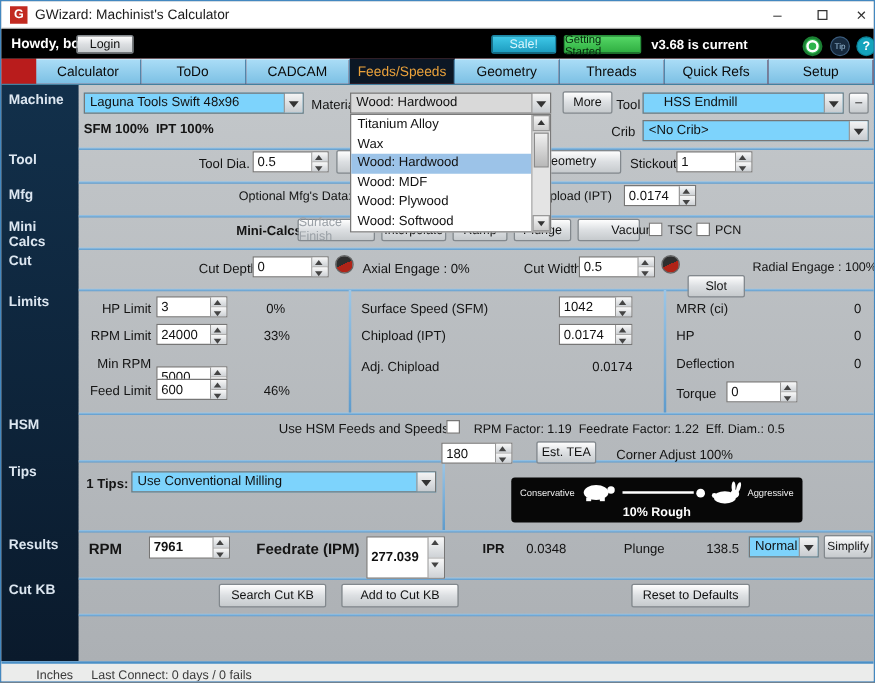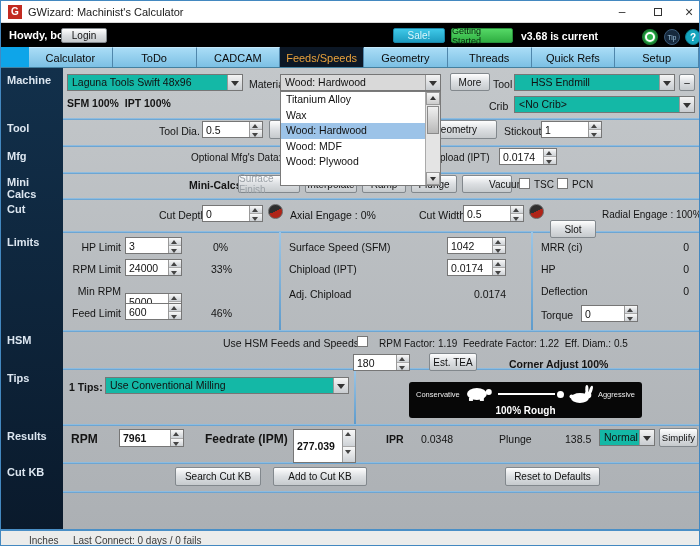--- a/index.html
+++ b/index.html
@@ -25,21 +25,21 @@
   .startbtn{position:absolute;left:450px;top:27px;width:62px;height:15px;background:linear-gradient(#55d866,#2fae41);
     border:1px solid #27903a;border-radius:2px;color:#06220b;font-size:9px;display:flex;align-items:center;justify-content:center;}
   .version{position:absolute;left:520px;top:29px;font-size:10.5px;font-weight:bold;color:#fff;}
   .circicon{position:absolute;top:28px;width:16px;height:16px;border-radius:50%;display:flex;align-items:center;justify-content:center;}
   .ic-online{left:641px;background:#2db44c;border:2px solid #1b7f33;}
   .ic-online::after{content:"";width:6px;height:6px;border:2px solid #fff;border-radius:50%;}
   .ic-tip{left:663px;background:#16293d;border:1px solid #3a5a7a;color:#9fc4e0;font-size:6.5px;}
   .ic-help{left:684px;background:#14a4bd;border:1px solid #0d7econ;color:#fff;font-size:10px;font-weight:bold;}
 
   
-  .tabs{position:absolute;left:0;top:46px;width:100%;height:21px;display:flex;background:#0ea5e9;border-bottom:1px solid #44809f;padding-left:28px;}
+  .tabs{position:absolute;left:0;top:46px;width:100%;height:21px;display:flex;background:#b91c1c;border-bottom:1px solid #44809f;padding-left:28px;}
   .tab{flex:1;display:flex;align-items:center;justify-content:center;font-size:11px;color:#0a0a0a;
     background:linear-gradient(#a9dcf6,#7cc0e4);border-right:1px solid #4f86ab;border-top:1px solid #c4e8fa;}
   .tab.active{background:#0c1725;color:#e9a13b;border-top:1px solid #0c1725;}
 
   
   .sidebar{position:absolute;left:0;top:67px;width:62px;height:461px;background:linear-gradient(#12304b,#0a1a2c);}
   .content{position:absolute;left:62px;top:67px;width:638px;height:461px;
     background:linear-gradient(#c3c7ca,#acb0b4),repeating-linear-gradient(0deg,rgba(255,255,255,.06) 0 1px,rgba(0,0,0,.03) 1px 3px);}
   .sect{position:absolute;left:6px;width:52px;font-size:11px;font-weight:bold;color:#dce6f0;line-height:12px;}
   .hline{position:absolute;left:62px;right:0;height:2px;background:linear-gradient(#9cc6e6,#5e9bcc);}
@@ -54,21 +54,21 @@
   .btn.disabled{color:#9aa0a6;}
 
   .spin{position:absolute;display:flex;background:#fff;border:1px solid #767676;height:17px;}
   .spin input{flex:1;min-width:0;border:0;outline:0;font-family:inherit;font-size:10.5px;padding:0 3px;background:transparent;color:#111;}
   .sbs{width:13px;border-left:1px solid #999;display:flex;flex-direction:column;}
   .sb{flex:1;background:linear-gradient(#f8f8f8,#ced2d6);position:relative;}
   .sb.up{border-bottom:1px solid #aaa;}
   .sb.up::after{content:"";position:absolute;left:2px;top:2px;border:3px solid transparent;border-bottom:4px solid #444;border-top:0;}
   .sb.dn::after{content:"";position:absolute;left:2px;top:3px;border:3px solid transparent;border-top:4px solid #444;border-bottom:0;}
 
-  .combo{position:absolute;display:flex;background:#14b8a6;border:1px solid #767676;height:17px;}
+  .combo{position:absolute;display:flex;background:#7dd3fc;border:1px solid #767676;height:17px;}
   .ctxt{flex:1;font-size:10.5px;color:#111;padding:1px 4px;white-space:nowrap;overflow:hidden;}
   .carw{width:15px;border-left:1px solid #999;background:linear-gradient(#f4f4f4,#c8ccd0);position:relative;}
   .carw::after{content:"";position:absolute;left:3px;top:6px;border:4px solid transparent;border-top:5px solid #333;border-bottom:0;}
 
   .cb{position:absolute;width:11px;height:11px;background:#fff;border:1px solid #777;}
 
   .engicon{position:absolute;width:15px;height:15px;border-radius:50%;border:1px solid #666;
     background:linear-gradient(155deg,#2e2e2e 48%,#b02418 48%);}
 
   
@@ -318,21 +318,21 @@
   <span class="cb" style="left:356px;top:335px;"></span>
   <div class="lbl sm" style="left:378px;top:337px;">RPM Factor: 1.19  Feedrate Factor: 1.22  Eff. Diam.: 0.5</div>
   <div class="spin" style="left:352px;top:353px;width:57px;">
     <input value="180" style="">
     <div class="sbs">
         <div class="sb up"></div>
         <div class="sb dn"></div>
       </div>
   </div>
   <div class="btn" style="left:428px;top:352px;width:48px;height:18px;">Est. TEA</div>
-  <div class="lbl" style="left:508px;top:357px;font-weight:bold;">Corner Adjust 100%</div>
+  <div class="lbl" style="left:492px;top:357px;">Corner Adjust 100%</div>
 
   <div class="lbl b" style="left:68px;top:380px;">1 Tips:</div>
   <div class="combo" style="left:104px;top:376px;width:244px;">
     <span class="ctxt">Use Conventional Milling</span>
     <span class="carw"></span>
   </div>
   <div class="speedbox">
     <div class="speedrow">
       <span class="speedlbl">Conservative</span>
       <svg width="30" height="16" viewBox="0 0 30 16">
@@ -345,21 +345,21 @@
       <span class="trdot"></span>
       <svg width="26" height="18" viewBox="0 0 26 18">
           <ellipse cx="12" cy="13" rx="9" ry="5" fill="#fff"></ellipse>
           <circle cx="20" cy="10" r="3.5" fill="#fff"></circle>
           <ellipse cx="19" cy="4.5" rx="1.6" ry="4.5" fill="#fff"></ellipse>
           <ellipse cx="23" cy="5" rx="1.6" ry="4.5" fill="#fff" transform="rotate(18 23 5)"></ellipse>
           <circle cx="3.5" cy="11.5" r="2" fill="#fff"></circle>
         </svg>
       <span class="speedlbl">Aggressive</span>
     </div>
-    <div class="roughlbl">100% Rough</div>
+    <div class="roughlbl">10% Rough</div>
   </div>
 
   <div class="lbl b" style="left:70px;top:431px;font-size:12px;">RPM</div>
   <div class="spin" style="left:118px;top:428px;width:65px;height:18px;">
     <input style="font-weight: bold;" value="7961">
     <div class="sbs">
         <div class="sb up"></div>
         <div class="sb dn"></div>
       </div>
   </div>
@@ -390,20 +390,21 @@
     <div class="lbl" style="left:72px;top:4px;">Last Connect: 0 days / 0 fails</div>
   </div>
 
   <div class="dd">
     <div class="dd-items">
       <div class="dd-item">Titanium Alloy</div>
       <div class="dd-item">Wax</div>
       <div class="dd-item sel">Wood: Hardwood</div>
       <div class="dd-item">Wood: MDF</div>
       <div class="dd-item">Wood: Plywood</div>
+      <div class="dd-item">Wood: Softwood</div>
     </div>
     <div class="dd-sb">
       <div class="dd-arr up"></div>
       <div class="dd-thumb"></div>
       <div class="dd-track"></div>
       <div class="dd-arr dn"></div>
     </div>
   </div>
 
 </div>

